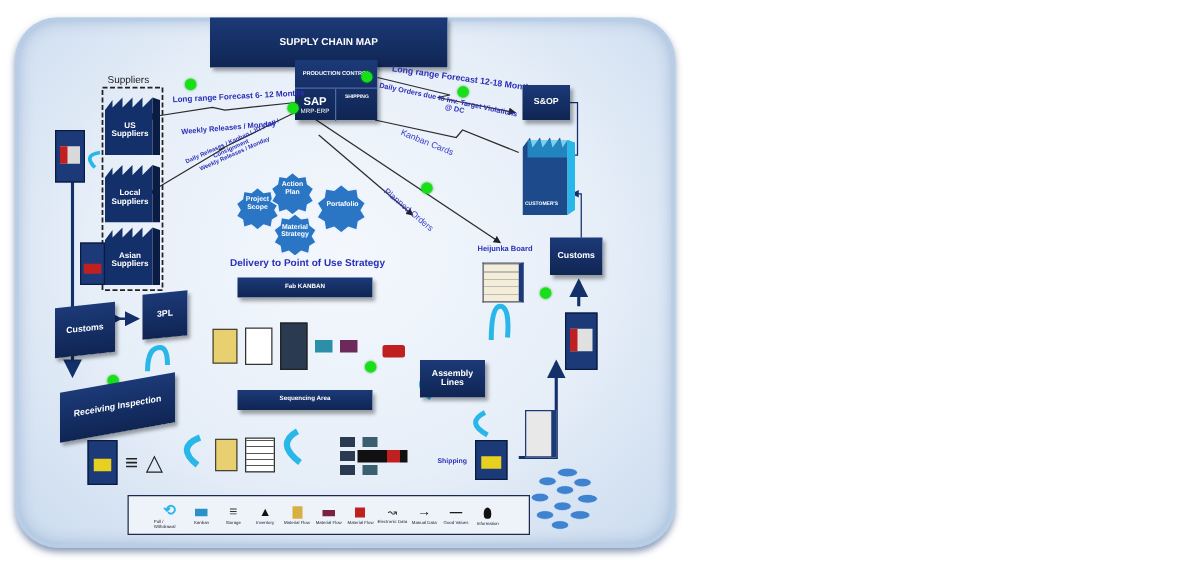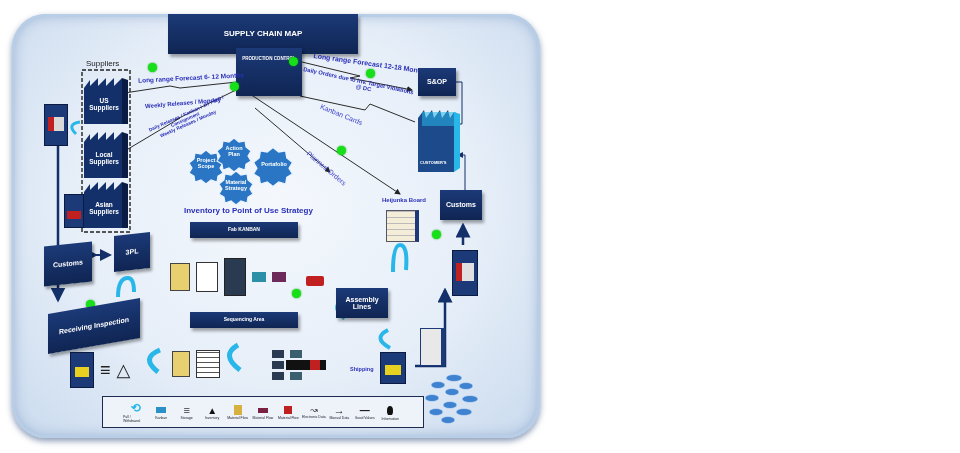--- a/index.html
+++ b/index.html
@@ -55,20 +55,27 @@
   <path d="M393,272 Q393,245 400,245 Q408,245 406,270" stroke="#29b6e8" stroke-width="4" fill="none"></path>
   <path d="M388,330 Q372,338 390,348" stroke="#29b6e8" stroke-width="4" fill="none"></path>
   <path d="M160,350 Q140,358 158,372" stroke="#29b6e8" stroke-width="5" fill="none"></path>
   <path d="M238,345 Q220,355 240,370" stroke="#29b6e8" stroke-width="5" fill="none"></path>
   <path d="M80,122 Q66,124 76,134" stroke="#29b6e8" stroke-width="3" fill="none"></path>
   <path d="M96,255 L110,255" stroke="#13306a" stroke-width="2" marker-end="url(#ahn)" marker-start="url(#ahn)"></path>
 </svg>
 
 <div class="abs navy" style="left:236px;top:48px;width:66px;height:48px;">
   <div class="lbl" style="height:22px;font-size:4.5px;">PRODUCTION CONTROL</div>
+  <div style="display:flex;border-top:1px solid #4a6aa8;">
+    <div style="width:32px;height:26px;border-right:1px solid #4a6aa8;display:flex;flex-direction:column;align-items:center;justify-content:center;">
+      <span style="font-size:9px;color:#fff;font-weight:bold;">SAP</span>
+      <span style="font-size:5px;color:#fff;">MRP-ERP</span>
+    </div>
+    <div class="lbl" style="flex:1;font-size:4px;align-items:flex-start;padding-top:4px;">SHIPPING</div>
+  </div>
 </div>
 
 <div class="abs dot" style="left:148px;top:63px;"></div>
 <div class="abs dot" style="left:230px;top:82px;"></div>
 <div class="abs dot" style="left:289px;top:57px;"></div>
 <div class="abs dot" style="left:366px;top:69px;"></div>
 <div class="abs dot" style="left:337px;top:146px;"></div>
 <div class="abs dot" style="left:432px;top:230px;"></div>
 <div class="abs dot" style="left:292px;top:289px;"></div>
 <div class="abs dot" style="left:86px;top:300px;"></div>
@@ -129,21 +136,21 @@
     </defs>
   <use href="#burst" x="20" y="37"></use>
   <use href="#burst" x="48" y="25"></use>
   <use href="#burst" x="87" y="37" transform="translate(87 37) scale(1.15) translate(-87 -37)"></use>
   <use href="#burst" x="50" y="58"></use>
 </svg>
 <div class="abs lbl" style="left:190px;top:158px;width:32px;font-size:5.5px;">Project Scope</div>
 <div class="abs lbl" style="left:220px;top:146px;width:28px;font-size:5.5px;">Action Plan</div>
 <div class="abs lbl" style="left:256px;top:162px;width:36px;font-size:5.5px;">Portafolio</div>
 <div class="abs lbl" style="left:220px;top:180px;width:32px;font-size:5.5px;">Material Strategy</div>
-<div class="abs" style="left:184px;top:206px;font-size:8px;font-weight:bold;color:#2a2fb8;white-space:nowrap;">Inventory to Point of Use Strategy</div>
+<div class="abs" style="left:184px;top:206px;font-size:8px;font-weight:bold;color:#2a2fb8;white-space:nowrap;">Delivery to Point of Use Strategy</div>
 
 <div class="abs navy lbl" style="left:190px;top:222px;width:108px;height:16px;font-size:5px;">Fab KANBAN</div>
 <div class="abs" style="left:170px;top:258px;display:flex;gap:6px;align-items:center;">
   <div style="width:18px;height:26px;background:#e8d070;border:1px solid #444;"></div>
   <div style="width:20px;height:28px;border:1.5px solid #333;background:#fff;"></div>
   <div style="width:20px;height:36px;background:#2a3a50;border:1px solid #222;"></div>
   <div style="width:14px;height:10px;background:#2b8fa8;"></div>
   <div style="width:14px;height:10px;background:#6b2a5a;"></div>
 </div>
 <div class="abs" style="left:306px;top:276px;width:18px;height:10px;background:#c02020;border-radius:2px;"></div>

